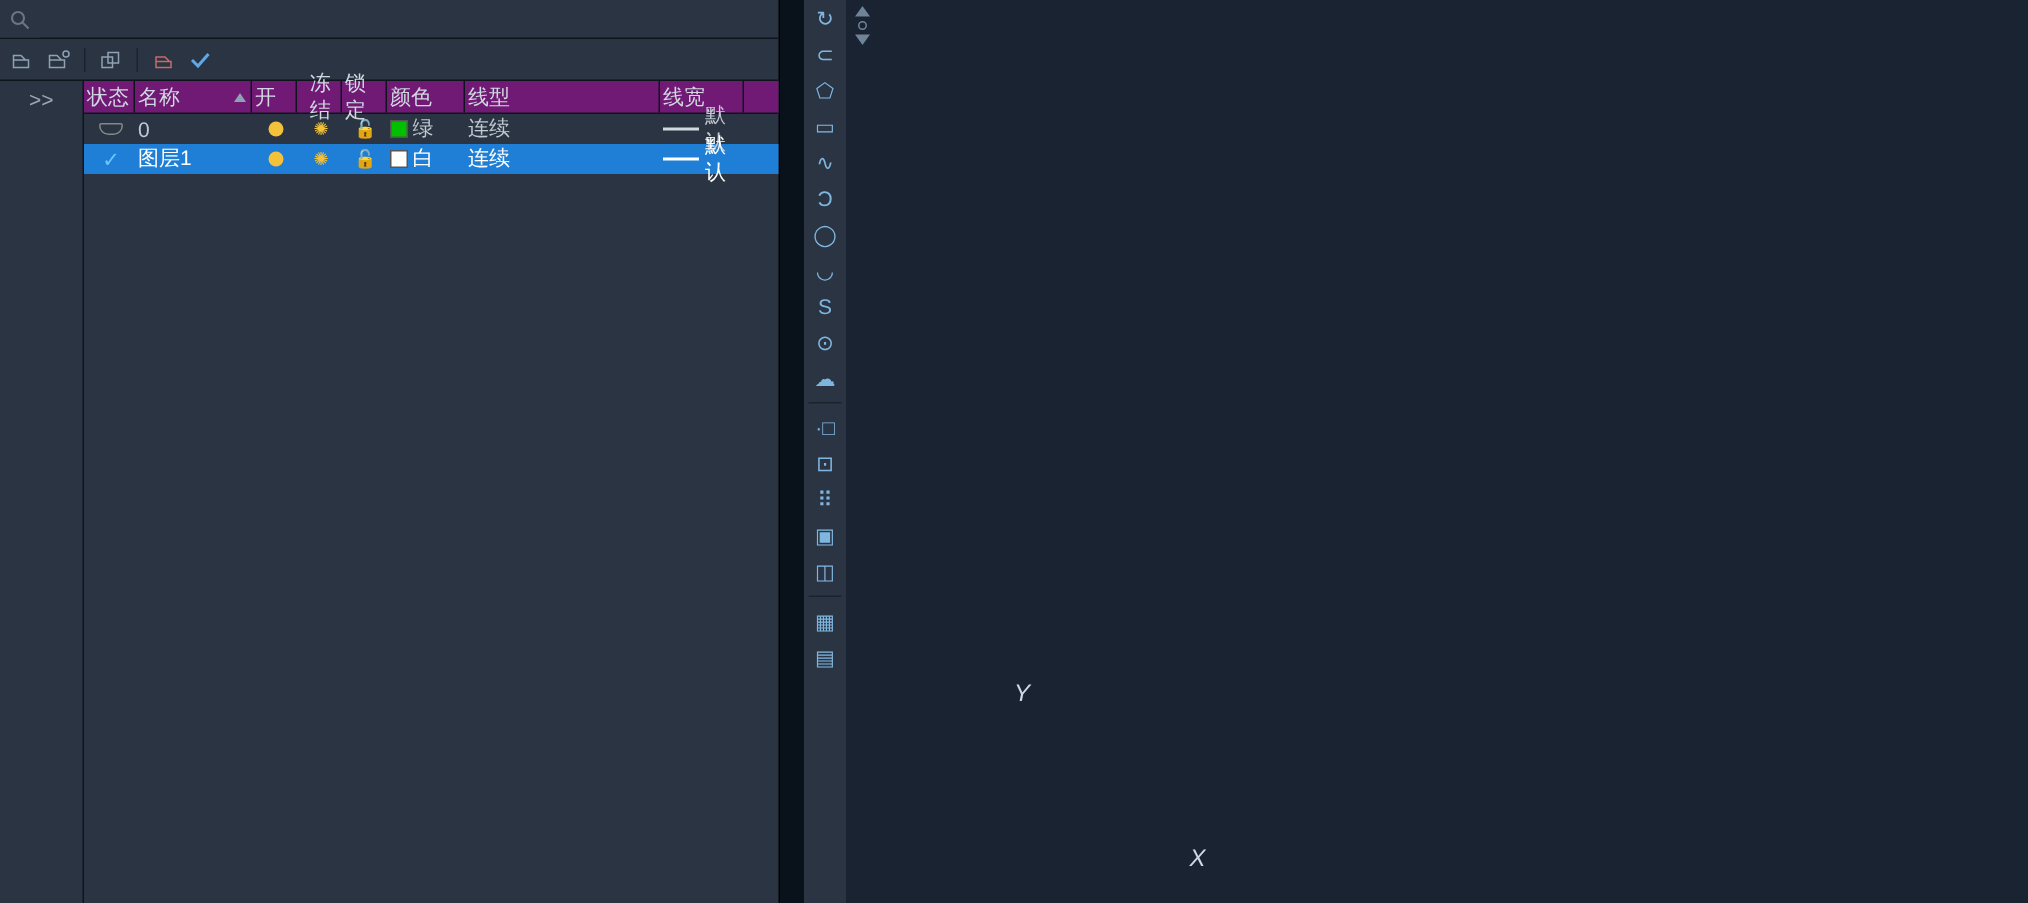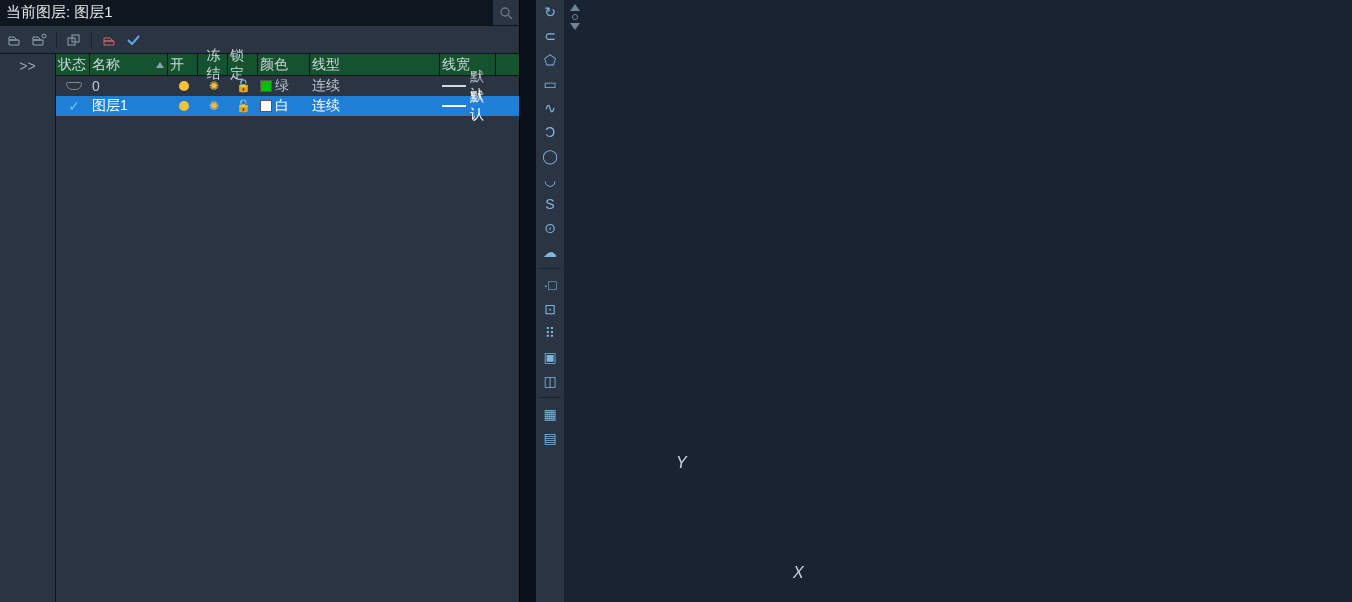--- a/index.html
+++ b/index.html
@@ -79,21 +79,21 @@
     border-right: 1px solid #0e141c;
     text-align: center;
     padding-top: 4px;
     color: #9aa6b2;
     font-size: 14px;
   }
   .lp-table { flex: 1; }
   .lp-thead {
     display: flex;
     height: 22px;
-    background: #14532d;
+    background: #701a75;
     border-bottom: 1px solid #0e141c;
     font-size: 14px;
     color: #d0d8e0;
   }
   .lp-thead > div {
     display: flex;
     align-items: center;
     padding-left: 2px;
     border-right: 1px solid #0e141c;
     position: relative;
@@ -173,21 +173,20 @@
   .vc-arrow-up{width:0;height:0;border-left:5px solid transparent;border-right:5px solid transparent;border-bottom:7px solid #6f8498;margin:2px auto;}
   .vc-arrow-dn{width:0;height:0;border-left:5px solid transparent;border-right:5px solid transparent;border-top:7px solid #6f8498;margin:2px auto;}
 
   .axis-label { position:absolute; color:#cfd8e2; font-size:16px; font-style:italic;}
 </style>
 </head>
 <body>
 
 <div class="layer-panel">
   <div class="lp-header">
-    <div class="lp-current">当前图层:  图层1</div>
     <div class="lp-searchbtn">
       <svg width="14" height="14" viewBox="0 0 14 14">
           <circle cx="6" cy="6" r="4" fill="none" stroke="#6a7684" stroke-width="1.4"></circle>
           <line x1="9" y1="9" x2="13" y2="13" stroke="#6a7684" stroke-width="1.4"></line>
         </svg>
     </div>
   </div>
 
   <div class="lp-toolbar">
     <div class="tb-btn">

